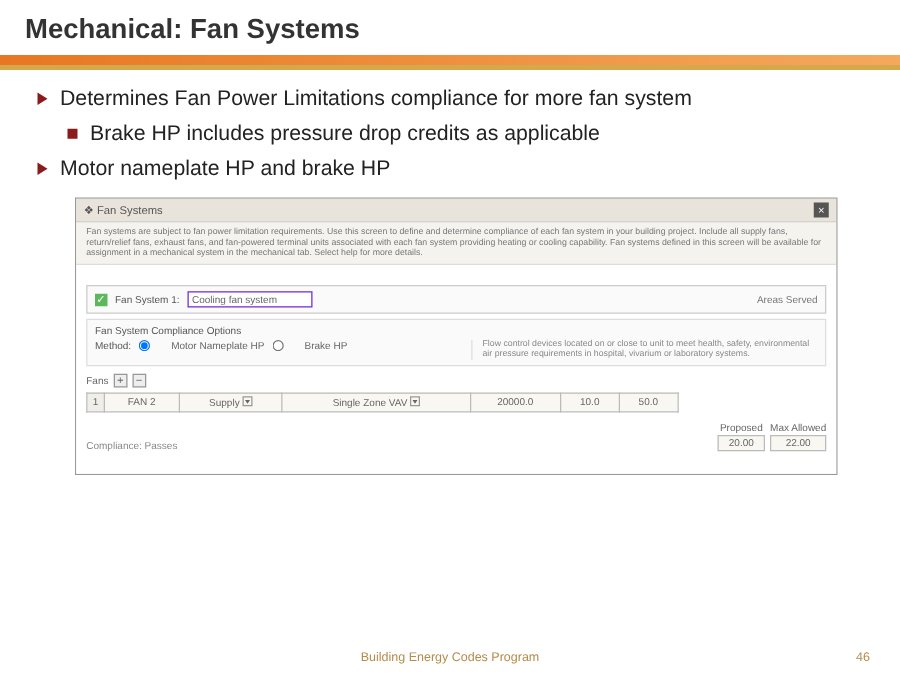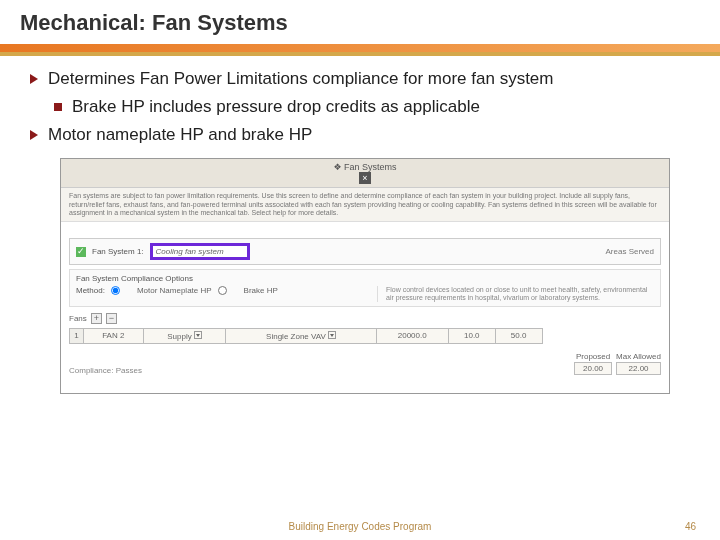--- a/index.html
+++ b/index.html
@@ -11,29 +11,29 @@
   .logo .line2 { color: #b58b4a; font-size: 8px; letter-spacing: 0.5px; font-style: normal; }
   .logo .line3 { color: #999; font-size: 7px; font-style: normal; }
   .orange-bar { height: 8px; background: linear-gradient(to right, #e87722, #f4a95c); margin: 8px 0 0 0; }
   .gold-bar { height: 4px; background: #d4a84b; }
   .content { padding: 12px 30px 0 30px; }
   .bullet { display: flex; align-items: flex-start; margin-bottom: 6px; }
   .arrow { width: 0; height: 0; border-top: 5px solid transparent; border-bottom: 5px solid transparent; border-left: 8px solid #8b1a1a; margin-right: 10px; margin-top: 6px; flex-shrink: 0; }
   .square { width: 8px; height: 8px; background: #8b1a1a; margin-right: 10px; margin-top: 7px; flex-shrink: 0; margin-left: 24px; }
   .btext { font-size: 17px; color: #222; line-height: 1.3; }
   .shot { border: 1px solid #999; margin: 12px 20px 0 30px; background: #fff; font-size: 8px; color: #666; }
-  .shot-hdr { background: #e8e4db; padding: 3px 6px; display: flex; align-items: center; justify-content: space-between; border-bottom: 1px solid #ccc; font-size: 9px; color: #555; flex-direction: column; }
+  .shot-hdr { background: #e8e4db; padding: 3px 6px; display: flex; align-items: center; justify-content: space-between; border-bottom: 1px solid #ccc; font-size: 9px; color: #555; }
   .shot-hdr .x { width: 12px; height: 12px; background: #555; color: #fff; text-align: center; line-height: 12px; font-size: 9px; }
   .shot-info { padding: 4px 8px; font-size: 7px; color: #777; line-height: 1.2; background: #f5f3ee; border-bottom: 1px solid #ddd; }
   .shot-body { padding: 16px 8px; background: #fff; }
   .sys-row { border: 1px solid #ccc; padding: 4px 6px; display: flex; align-items: center; gap: 6px; background: #fafafa; margin-bottom: 4px; }
   .chk { width: 10px; height: 10px; background: #5cb85c; display: inline-block; position: relative; }
   .chk::after { content: "✓"; position: absolute; color: #fff; font-size: 9px; top: -1px; left: 1px; }
   .lbl { font-size: 8px; color: #555; }
-  .inp { border: 3px solid #6d28d9; padding: 1px 3px; font-size: 8px; background: #fff; min-width: 100px; font-style: italic; }
+  .inp { border: 1px solid #6d28d9; padding: 1px 3px; font-size: 8px; background: #fff; min-width: 100px; }
   .areas { margin-left: auto; color: #777; }
   .opts { border: 1px solid #ddd; padding: 4px 6px; margin-bottom: 4px; background: #fafafa; }
   .opts-row { display: flex; gap: 12px; align-items: flex-start; }
   .method { display: flex; gap: 6px; align-items: center; flex: 0 0 50%; }
   .radio { display: flex; align-items: center; gap: 17px; font-size: 8px; }
   .radio input { width: 9px; height: 9px; margin: 0; }
   .flow { font-size: 7px; color: #888; border-left: 1px solid #ddd; padding-left: 8px; flex: 1; line-height: 1.1; }
   .fans-lbl { display: flex; align-items: center; gap: 4px; padding: 2px 0; font-size: 8px; color: #666; }
   .tbl { border-collapse: collapse; width: 80%; margin-top: 2px; }
   .tbl th, .tbl td { border: 1px solid #bbb; padding: 2px 4px; font-size: 8px; text-align: center; background: #f9f7f2; color: #666; }

